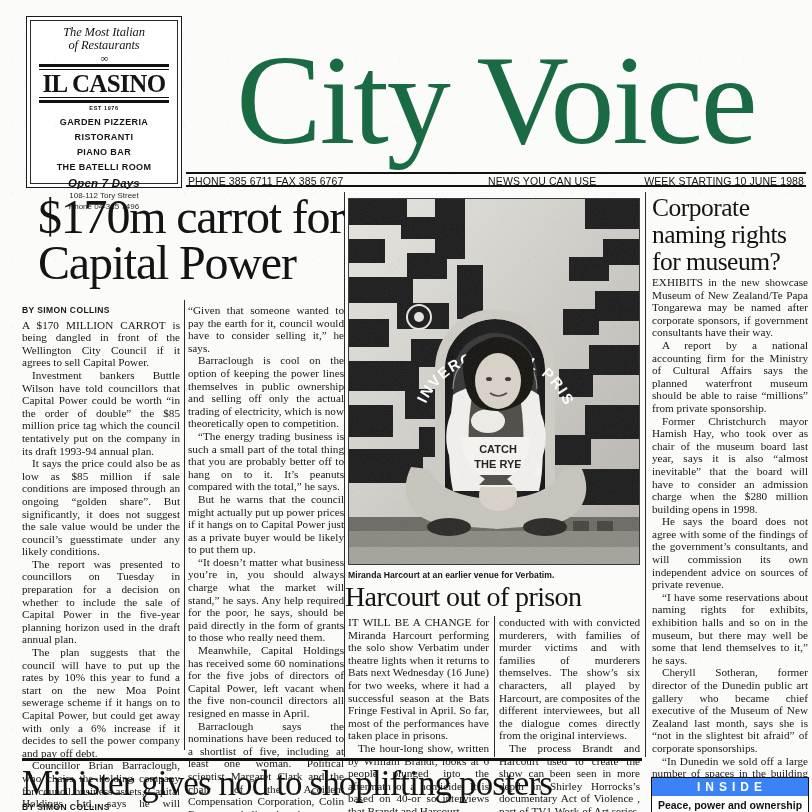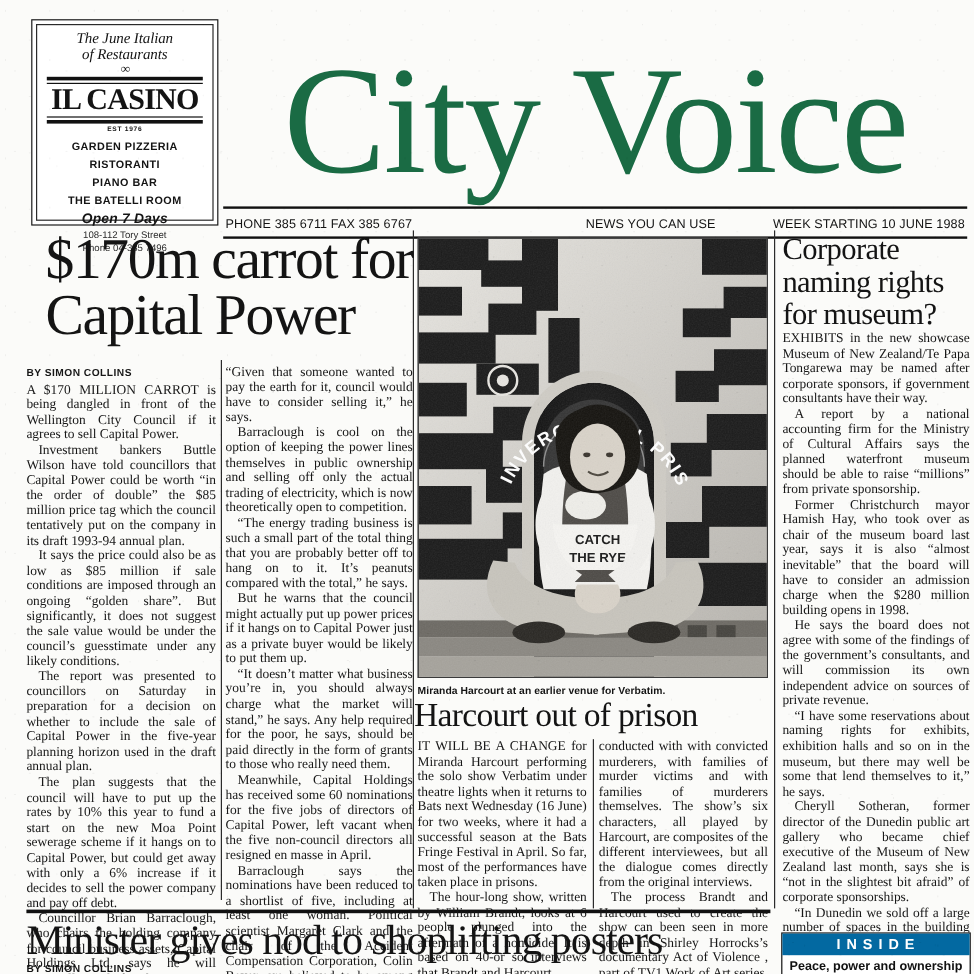--- a/index.html
+++ b/index.html
@@ -125,21 +125,21 @@
     white-space: nowrap;
   }
 
   .infobar {
     position: absolute;
     left: 186px;
     top: 172px;
     width: 620px;
     border-top: 2.5px solid #111;
     border-bottom: 2.5px solid #111;
-    height: 27px;
+    height: 15px;
     box-sizing: border-box;
   }
   .infobar-inner {
     display: flex;
     align-items: center;
     height: 100%;
     font-family: "Liberation Sans", sans-serif;
     font-size: 10.5px;
     letter-spacing: 0.1px;
     padding-top: 1px;
@@ -270,21 +270,21 @@
     position: absolute;
     left: 651px;
     top: 585px;
     width: 158px;
     height: 40px;
     border: 1px solid #111;
     background: #fff;
     box-sizing: border-box;
   }
   .inside-title {
-    background: #0369a1;
+    background: #3b82f6;
     color: #fff;
     text-align: center;
     font-family: "Liberation Sans", sans-serif;
     font-weight: bold;
     font-size: 12px;
     letter-spacing: 5px;
     padding: 2px 0 2px 4px;
   }
   .inside-item {
     font-family: "Liberation Sans", sans-serif;
@@ -318,21 +318,21 @@
 </style>
 </head>
 <body>
 
 <div class="page">
 
   <div class="masthead">
 
     <div class="ad-box">
       <div class="ad-inner">
-        <div class="ad-tagline">The June Italian</div>
+        <div class="ad-tagline">The Most Italian</div>
         <div class="ad-tagline">of Restaurants</div>
         <div class="ad-orn">∞</div>
         <div class="ad-rule-top"></div>
         <div class="ad-logo">IL CASINO</div>
         <div class="ad-rule-bot"></div>
         <div class="ad-est">EST 1976</div>
         <div class="ad-item">GARDEN PIZZERIA</div>
         <div class="ad-item">RISTORANTI</div>
         <div class="ad-item">PIANO BAR</div>
         <div class="ad-item">THE BATELLI ROOM</div>
@@ -363,21 +363,21 @@
     <div class="vrule" style="left:184px; top:108px; height:450px;"></div>
     <div class="hrule thick" style="left:22px; top:566px; width:620px;"></div>
 
     <div class="lead-head">$170m carrot for Capital Power</div>
 
     <div class="col lead-c1">
       <div class="byline">BY SIMON COLLINS</div>
       <p class="first">A $170 MILLION CARROT is being dangled in front of the Wellington City Council if it agrees to sell Capital Power.</p>
       <p>Investment bankers Buttle Wilson have told councillors that Capital Power could be worth “in the order of double” the $85 million price tag which the council tentatively put on the company in its draft 1993-94 annual plan.</p>
       <p>It says the price could also be as low as $85 million if sale conditions are imposed through an ongoing “golden share”. But significantly, it does not suggest the sale value would be under the council’s guesstimate under any likely conditions.</p>
-      <p>The report was presented to councillors on Saturday in preparation for a decision on whether to include the sale of Capital Power in the five-year planning horizon used in the draft annual plan.</p>
+      <p>The report was presented to councillors on Tuesday in preparation for a decision on whether to include the sale of Capital Power in the five-year planning horizon used in the draft annual plan.</p>
       <p>The plan suggests that the council will have to put up the rates by 10% this year to fund a start on the new Moa Point sewerage scheme if it hangs on to Capital Power, but could get away with only a 6% increase if it decides to sell the power company and pay off debt.</p>
       <p>Councillor Brian Barraclough, who chairs the holding company for council business assets, Capital Holdings Ltd, says he will personally push for the 10% rate rise so that the council doesn’t feel under any pressure for a quick fire-sale of Capital Power.</p>
 
     </div>
 
     <div class="col lead-c2">
       <p class="first">“Given that someone wanted to pay the earth for it, council would have to consider selling it,” he says.</p>
       <p>Barraclough is cool on the option of keeping the power lines themselves in public ownership and selling off only the actual trading of electricity, which is now theoretically open to competition.</p>
       <p>“The energy trading business is such a small part of the total thing that you are probably better off to hang on to it. It’s peanuts compared with the total,” he says.</p>
       <p>But he warns that the council might actually put up power prices if it hangs on to Capital Power just as a private buyer would be likely to put them up.</p>

